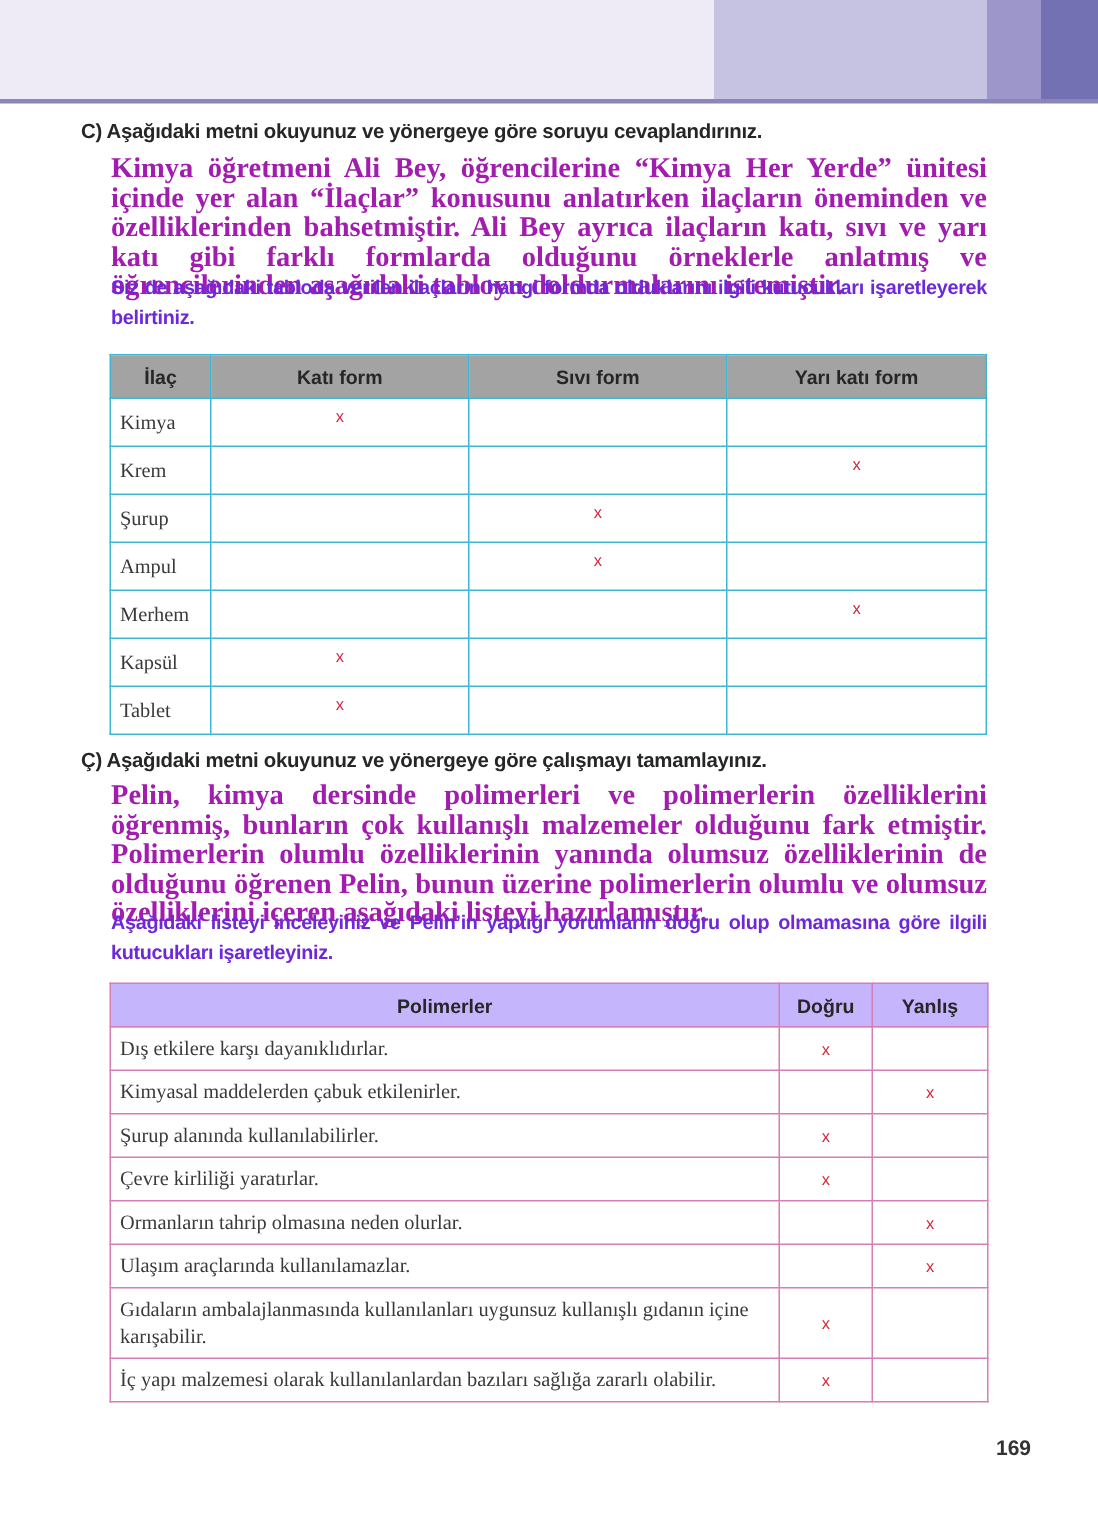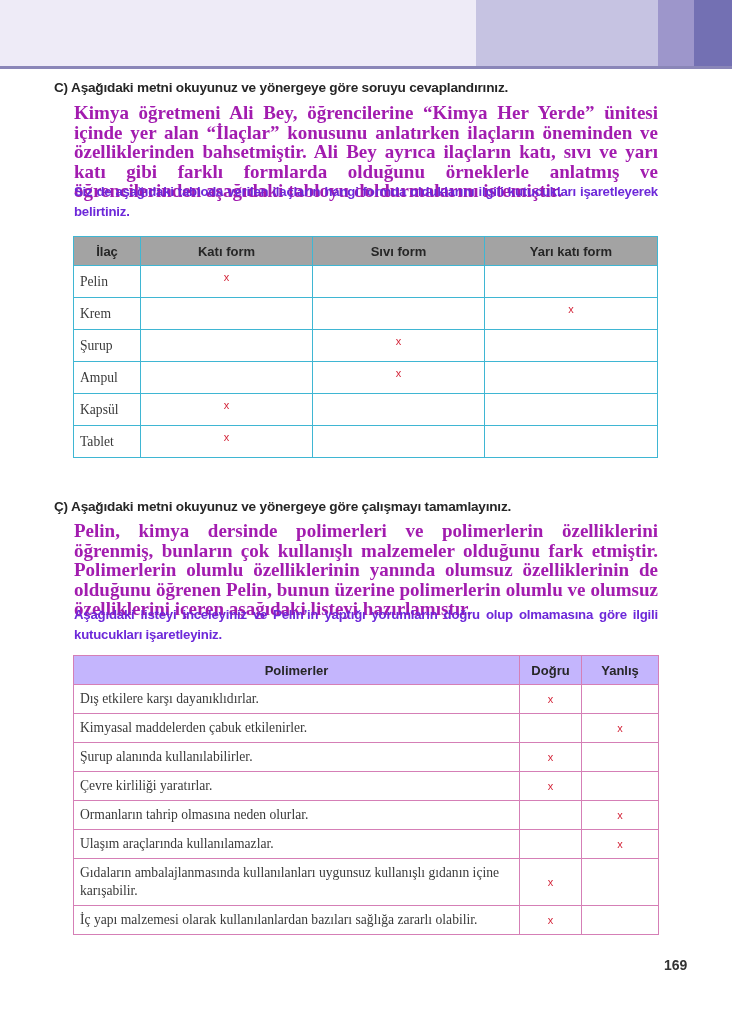--- a/index.html
+++ b/index.html
@@ -76,21 +76,21 @@
   <thead>
     <tr>
       <th>İlaç</th>
       <th>Katı form</th>
       <th>Sıvı form</th>
       <th>Yarı katı form</th>
     </tr>
   </thead>
   <tbody id="t1-body">
       <tr>
-        <td>Pelin</td>
+        <td>Kimya</td>
         <td class="cell-mark"><span class="mark">x</span></td>
         <td class="cell-mark"><span class="mark"></span></td>
         <td class="cell-mark"><span class="mark"></span></td>
       </tr>
       <tr>
         <td>Krem</td>
         <td class="cell-mark"><span class="mark"></span></td>
         <td class="cell-mark"><span class="mark"></span></td>
         <td class="cell-mark"><span class="mark">x</span></td>
       </tr>
@@ -98,20 +98,26 @@
         <td>Şurup</td>
         <td class="cell-mark"><span class="mark"></span></td>
         <td class="cell-mark"><span class="mark">x</span></td>
         <td class="cell-mark"><span class="mark"></span></td>
       </tr>
       <tr>
         <td>Ampul</td>
         <td class="cell-mark"><span class="mark"></span></td>
         <td class="cell-mark"><span class="mark">x</span></td>
         <td class="cell-mark"><span class="mark"></span></td>
+      </tr>
+      <tr>
+        <td>Merhem</td>
+        <td class="cell-mark"><span class="mark"></span></td>
+        <td class="cell-mark"><span class="mark"></span></td>
+        <td class="cell-mark"><span class="mark">x</span></td>
       </tr>
       <tr>
         <td>Kapsül</td>
         <td class="cell-mark"><span class="mark">x</span></td>
         <td class="cell-mark"><span class="mark"></span></td>
         <td class="cell-mark"><span class="mark"></span></td>
       </tr>
       <tr>
         <td>Tablet</td>
         <td class="cell-mark"><span class="mark">x</span></td>

